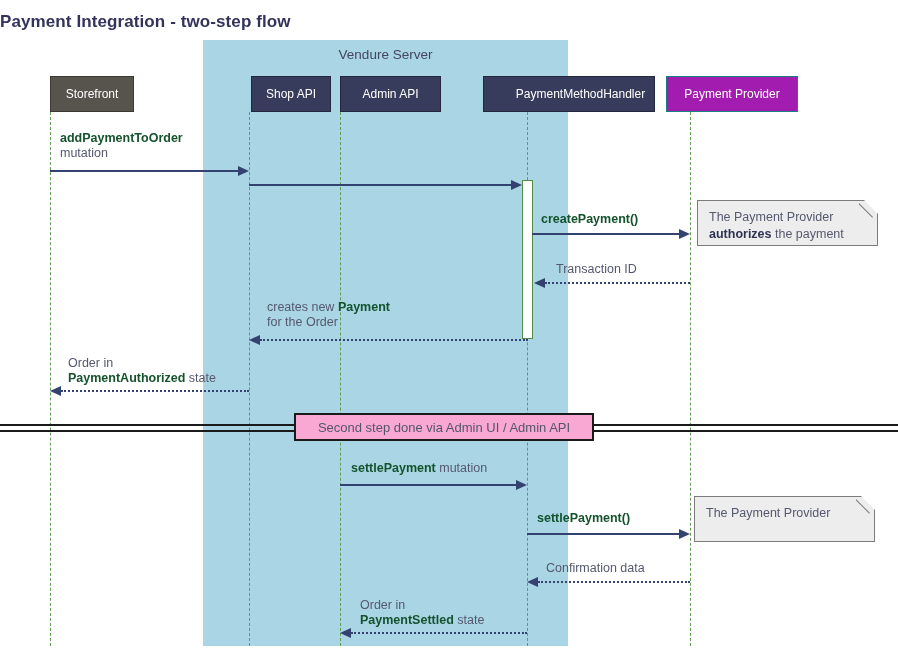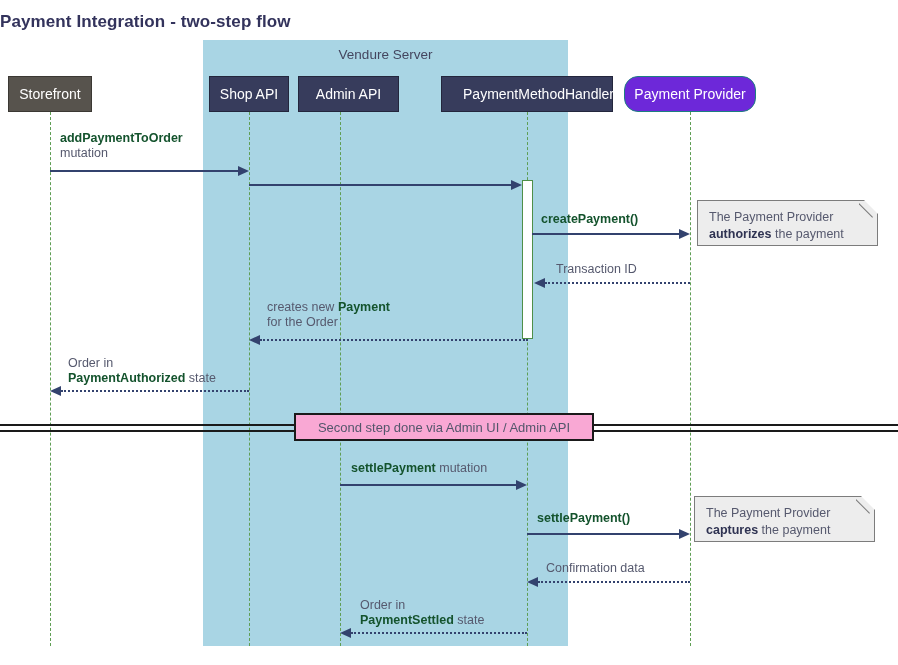--- a/index.html
+++ b/index.html
@@ -68,27 +68,28 @@
 
   
   .participant {
     position: absolute;
     box-sizing: border-box;
     border: 1px solid #2b2b45;
     display: flex;
     align-items: center;
     justify-content: center;
     color: #ffffff;
-    font-size: 14px;
+    font-size: 12px;
     z-index: 6;
     white-space: nowrap;
+    margin-left: 42px;
   }
   .p-dark  { background: #373c5c; border-color: #23263c; }
   .p-grey  { background: #57534d; border-color: #3b3833; }
-  .p-teal  { background: #6d28d9; border-color: #1d7e81; border-radius: 14px; }
+  .p-teal  { background: #a21caf; border-color: #1d7e81; }
 
   
   .msg-line {
     position: absolute;
     height: 0;
     z-index: 5;
   }
   .msg-solid { border-top: 2px solid #33426e; }
   .msg-dotted { border-top: 2px dotted #33426e; }
 
@@ -280,21 +281,20 @@
   <div class="msg-label" style="left:537px; top:511px;">
     <span class="ln"><b>settlePayment()</b></span>
   </div>
   <div class="msg-line msg-solid" style="left:527px; top:533px; width:152px;"></div>
   <div class="arrow-head arrow-right" style="left:679px; top:529px;"></div>
 
   <div class="note" style="left:694px; top:496px; width:181px; height:46px;">
     <span class="fold"></span>
     <span class="fold-edge"></span>
     <span class="ln">The Payment Provider</span>
-    <span class="ln"><b>captures</b><span> the payment</span></span>
   </div>
 
   <div class="msg-label" style="left:546px; top:561px;">
     <span class="ln">Confirmation data</span>
   </div>
   <div class="msg-line msg-dotted" style="left:538px; top:581px; width:152px;"></div>
   <div class="arrow-head arrow-left" style="left:527px; top:577px;"></div>
 
   <div class="msg-label" style="left:360px; top:598px;">
     <span class="ln">Order in</span>

